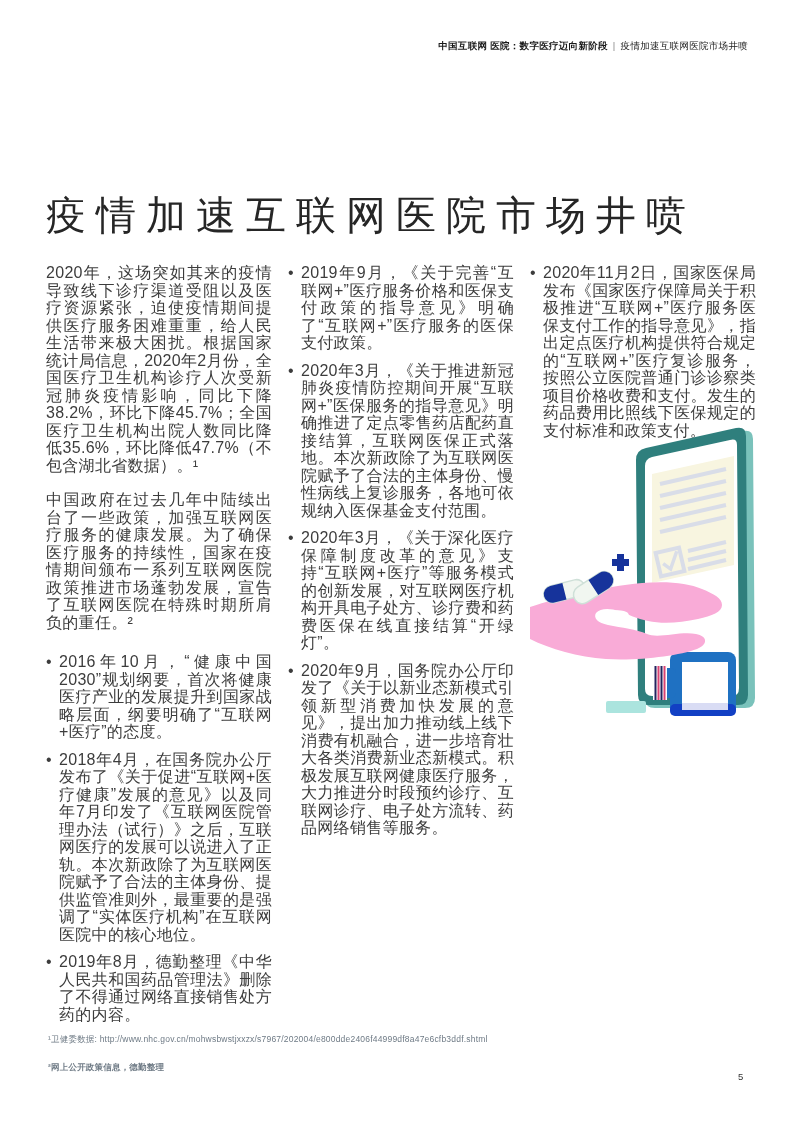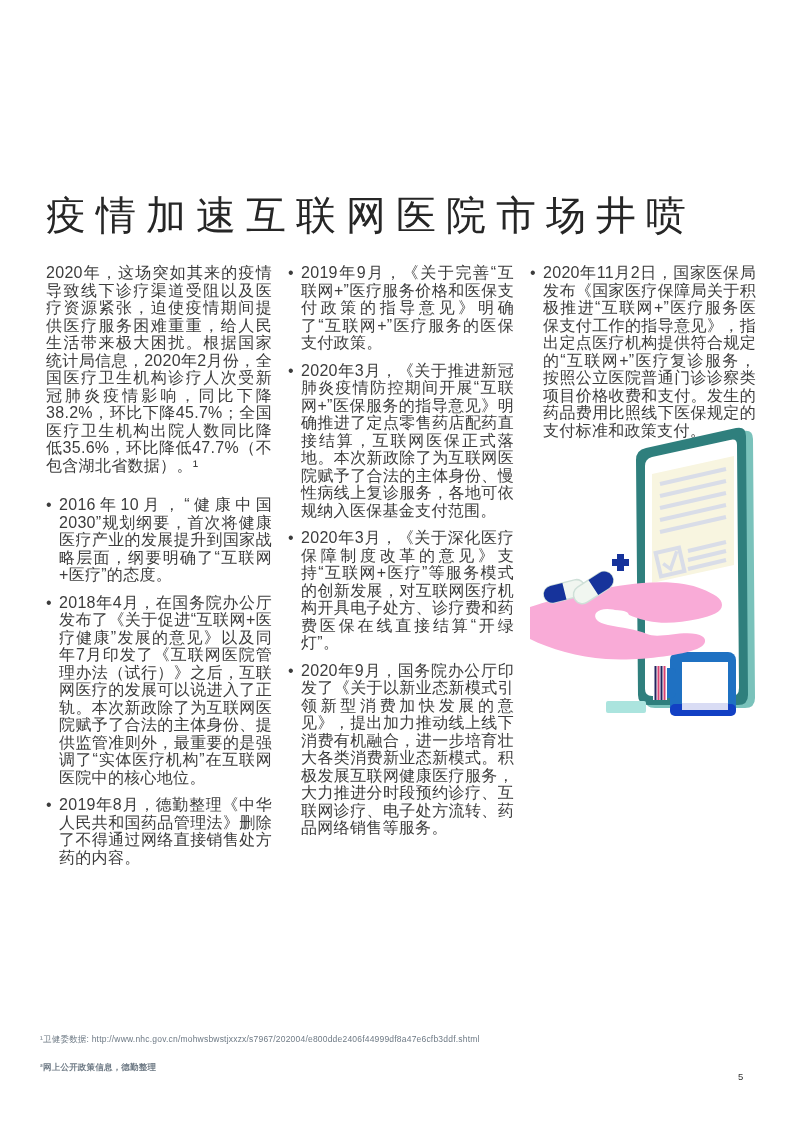--- a/index.html
+++ b/index.html
@@ -30,38 +30,42 @@
   .col-2{left:288px;}
   .col-3{left:530px;}
   .col p{margin:0 0 17px 0;}
   .bullets{margin-top:22px;}
   .bullets.flush{margin-top:0;}
   .bullet{display:flex;margin-bottom:10px;}
   .bullet .dot{width:13px;flex:0 0 13px;color:#3c3c3c;}
   .bullet .btxt{flex:1;}
   .illustration{position:absolute;left:530px;top:420px;width:235px;height:300px;}
   .footnote{
-    position:absolute;left:40px;font-size:8.5px;color:#6e7a85;letter-spacing:.2px;
+    position:absolute;left:48px;font-size:8.5px;color:#6e7a85;letter-spacing:.2px;
   }
   .fn1{top:1034px;}
   .fn2{top:1062px;font-weight:bold;}
   .page-number{
     position:absolute;top:1071px;left:738px;font-size:9.5px;color:#333;
   }
 </style>
 </head>
 <body>
 
 <div class="page">
 
+  <div class="header">
+    <span class="hb">中国互联网 医院：数字医疗迈向新阶段</span><span class="hd">|</span><span class="hr">疫情加速互联网医院市场井喷</span>
+  </div>
 
   <h1 class="doc-title">疫情加速互联网医院市场井喷</h1>
 
   <div class="col col-1">
     <p>2020年，这场突如其来的疫情导致线下诊疗渠道受阻以及医疗资源紧张，迫使疫情期间提供医疗服务困难重重，给人民生活带来极大困扰。根据国家统计局信息，2020年2月份，全国医疗卫生机构诊疗人次受新冠肺炎疫情影响，同比下降38.2%，环比下降45.7%；全国医疗卫生机构出院人数同比降低35.6%，环比降低47.7%（不包含湖北省数据）。¹</p>
+    <p>中国政府在过去几年中陆续出台了一些政策，加强互联网医疗服务的健康发展。为了确保医疗服务的持续性，国家在疫情期间颁布一系列互联网医院政策推进市场蓬勃发展，宣告了互联网医院在特殊时期所肩负的重任。²</p>
     <div class="bullets">
       <div class="bullet">
           <span class="dot">•</span>
           <span class="btxt">2016年10月，“健康中国2030”规划纲要，首次将健康医疗产业的发展提升到国家战略层面，纲要明确了“互联网+医疗”的态度。</span>
         </div>
       <div class="bullet">
           <span class="dot">•</span>
           <span class="btxt">2018年4月，在国务院办公厅发布了《关于促进“互联网+医疗健康”发展的意见》以及同年7月印发了《互联网医院管理办法（试行）》之后，互联网医疗的发展可以说进入了正轨。本次新政除了为互联网医院赋予了合法的主体身份、提供监管准则外，最重要的是强调了“实体医疗机构”在互联网医院中的核心地位。</span>
         </div>
       <div class="bullet">

